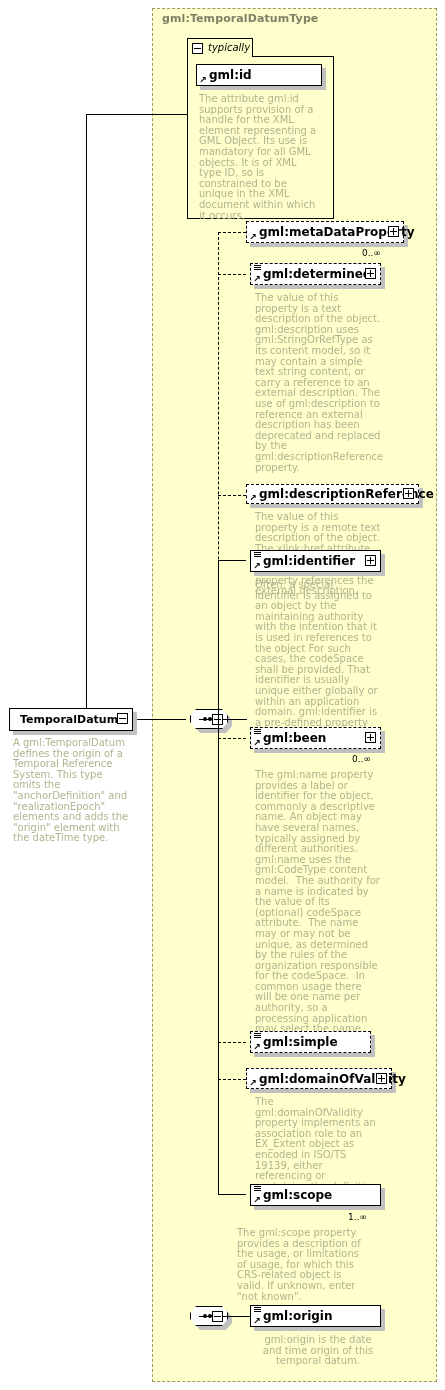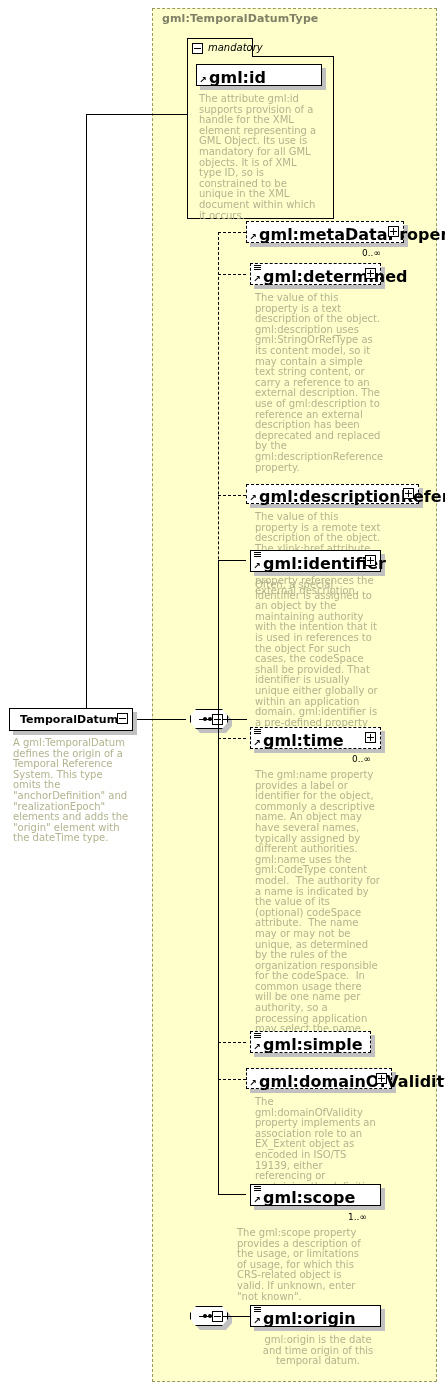--- a/index.html
+++ b/index.html
@@ -83,21 +83,21 @@
   .node.dashed { border: 1.5px dashed #000000; }
   .node-shadow {
     position: absolute;
     background: #c0c0c0;
     z-index: 0;
   }
   .node-label {
     position: absolute;
     left: 12px;
     top: 3px;
-    font-size: 16px;
+    font-size: 12px;
     font-weight: bold;
     color: #000000;
     white-space: nowrap;
   }
   
   .lines-icon {
     position: absolute;
     left: 3px;
     top: 1px;
     width: 7px;
@@ -293,21 +293,21 @@
 </style>
 </head>
 <body>
 
 <div id="type-container"></div>
 <div id="type-title">gml:TemporalDatumType</div>
 
 <div id="attr-body"></div>
 <div id="attr-tab">
   <div class="minus-box"></div>
-  <div class="attr-label">mandatory</div>
+  <div class="attr-label">typically</div>
 </div>
 
 <div class="node-shadow" style="left:200px; top:68px; width:126px; height:22px;"></div>
 <div class="node solid" style="left:196px; top:64px; width:126px;">
   <span class="arrow-icon">↗</span>
   <span class="node-label">gml:id</span>
 </div>
 <div class="doc" style="left:199px; top:94px; width:118px;">The attribute gml:id supports provision of a handle for the XML element representing a GML Object. Its use is mandatory for all GML objects. It is of XML type ID, so is constrained to be unique in the XML document within which it occurs.</div>
 
 <div class="ln-h-solid" style="left:133px; top:719px; width:53px;"></div>
@@ -381,21 +381,21 @@
 <div class="doc" style="left:255px; top:580px; width:126px;">Often, a special identifier is assigned to an object by the maintaining authority with the intention that it is used in references to the object For such cases, the codeSpace shall be provided. That identifier is usually unique either globally or within an application domain. gml:identifier is a pre-defined property for such identifiers.</div>
 
 <div class="node-shadow" style="left:254px; top:731px; width:131px; height:22px;"></div>
 <div class="node dashed" style="left:250px; top:727px; width:131px;">
   <span class="lines-icon">
       <i></i>
       <i></i>
       <i></i>
     </span>
   <span class="arrow-icon">↗</span>
-  <span class="node-label">gml:time</span>
+  <span class="node-label">gml:been</span>
   <span class="plus-box"></span>
 </div>
 <div class="card" style="left:352px; top:754px;">0..∞</div>
 <div class="doc" style="left:255px; top:770px; width:126px;">The gml:name property provides a label or identifier for the object, commonly a descriptive name. An object may have several names, typically assigned by different authorities. gml:name uses the gml:CodeType content model.  The authority for a name is indicated by the value of its (optional) codeSpace attribute.  The name may or may not be unique, as determined by the rules of the organization responsible for the codeSpace.  In common usage there will be one name per authority, so a processing application may select the name from its preferred codeSpace.</div>
 
 <div class="node-shadow" style="left:254px; top:1035px; width:121px; height:22px;"></div>
 <div class="node dashed" style="left:250px; top:1031px; width:121px;">
   <span class="lines-icon">
       <i></i>
       <i></i>

